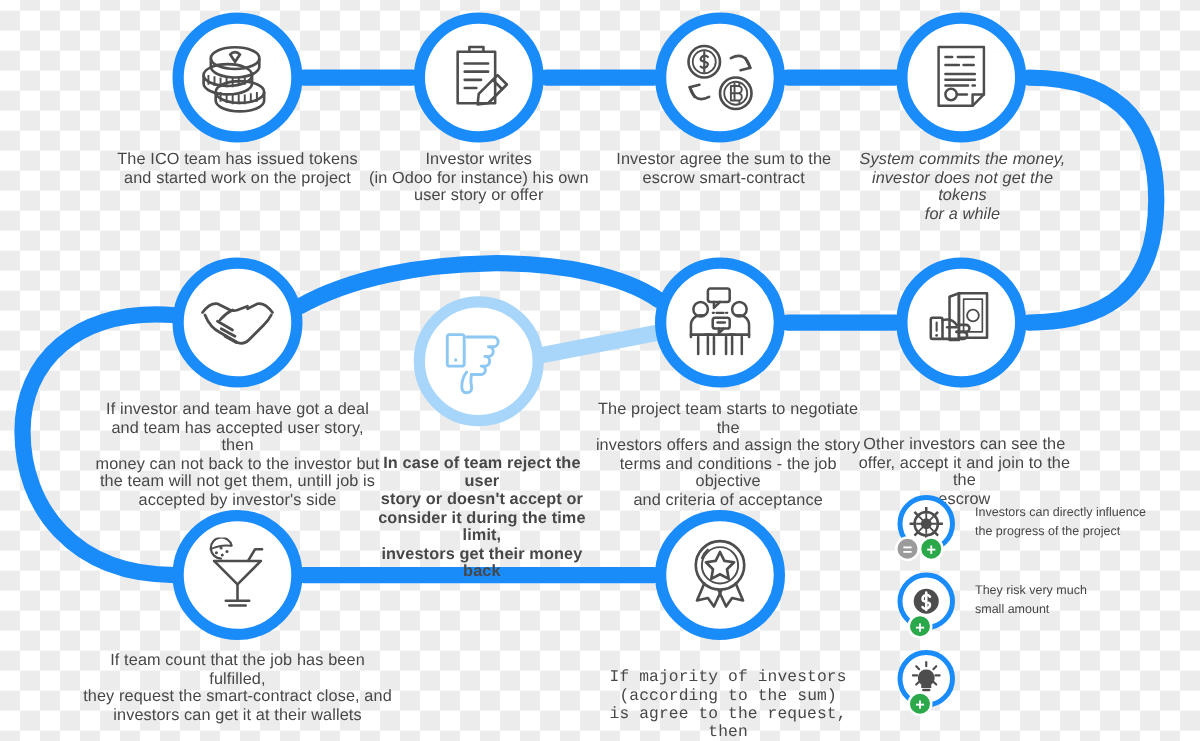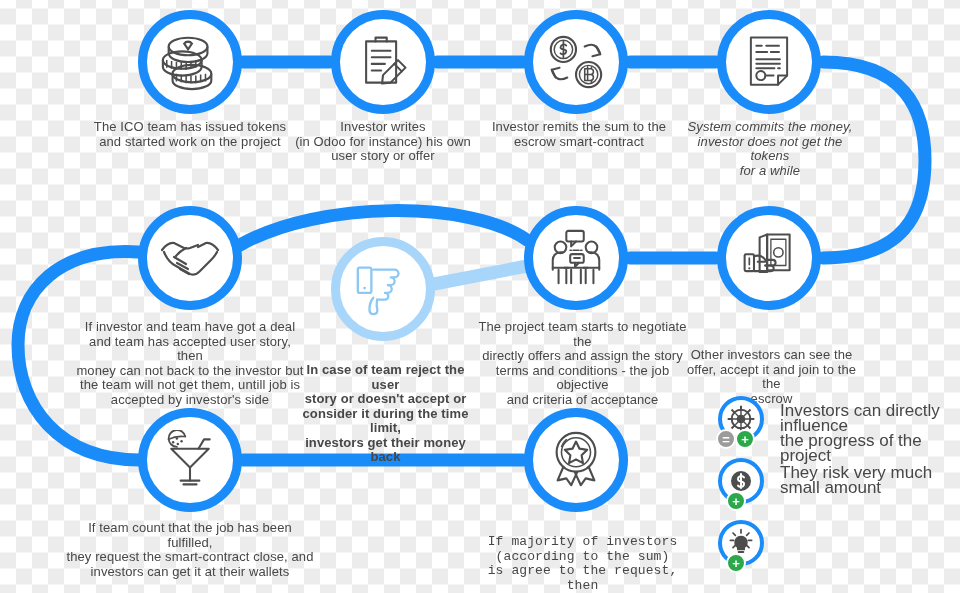--- a/index.html
+++ b/index.html
@@ -54,21 +54,21 @@
   }
   .mini{
     position:absolute;width:20px;height:20px;border-radius:50%;
     display:flex;align-items:center;justify-content:center;
     color:#fff;font-size:13px;font-weight:bold;line-height:1;
     box-sizing:border-box;border:2px solid #ffffff;
   }
   .mini.plus{background:#2ba84a;}
   .mini.eq{background:#9b9b9b;}
   .legend-text{
-    font-size:17px;line-height:15px;color:#474747;
+    font-size:10px;line-height:15px;color:#474747;
     padding-top:7px;padding-left:8px;white-space:pre-line;
   }
 </style>
 </head>
 <body>
 
 <svg id="flow-canvas" viewBox="0 0 960 593" xmlns="http://www.w3.org/2000/svg">
   <g fill="none" stroke="#1a8cfa" stroke-width="13" stroke-linecap="round">
 
     <path d="M 243 62 L 330 62"></path>
@@ -133,21 +133,21 @@
       <circle cx="45" cy="45" r="13"></circle>
       <circle cx="45" cy="45" r="9.5" stroke-width="1.5"></circle>
       <path d="M41 39 h6 a3 3 0 0 1 0 6 h-6 h6 a3 3 0 0 1 0 6 h-6 z M44 37 v14 M48 37 v2 M48 51 v2" stroke-width="1.6"></path>
       <path d="M41 16 q12 -6 16 8"></path>
       <path d="M53 16 l4 8 -8 2"></path>
       <path d="M23 48 q-12 6 -16 -8"></path>
       <path d="M11 48 l-4 -8 8 -2"></path>
     </g>
   </svg>
 </div>
-<div class="caption" style="left:489px;top:120px;width:180px;">Investor remits the sum to the
+<div class="caption" style="left:489px;top:120px;width:180px;">Investor agree the sum to the
 escrow smart-contract</div>
 
 <div class="node main" style="left:717px;top:10px;">
   <svg width="58" height="58" viewBox="0 0 64 64">
     <g fill="none" stroke="#4d4d4d" stroke-width="2.2" stroke-linecap="round" stroke-linejoin="round">
       <path d="M12 5 h40 v42 l-10 10 h-30 z"></path>
       <path d="M52 47 h-10 v10"></path>
       <path d="M18 14 h6 M29 14 h14 M18 21 h12 M34 21 h9"></path>
       <path d="M18 29 h26 M18 34 h26 M18 39 h20 M42 39 h2"></path>
       <circle cx="23" cy="47" r="5"></circle>
@@ -204,21 +204,21 @@
       <path d="M31 37 l0 4 4 -4"></path>
       <path d="M8 44 v-10 a8 8 0 0 1 8 -8 h2 M56 44 v-10 a8 8 0 0 0 -8 -8 h-2"></path>
       <path d="M8 42 h16 M40 42 h16"></path>
       <path d="M14 44 v14 M22 44 v14 M42 44 v14 M50 44 v14"></path>
       <path d="M20 42 h24"></path>
       <path d="M27 44 v14 M37 44 v14"></path>
     </g>
   </svg>
 </div>
 <div class="caption" style="left:470px;top:320px;width:225px;">The project team starts to negotiate the
-directly offers and assign the story
+investors offers and assign the story
 terms and conditions - the job objective
 and criteria of acceptance</div>
 
 <div class="node main" style="left:717px;top:206px;">
   <svg width="60" height="60" viewBox="0 0 64 64">
     <g fill="none" stroke="#4d4d4d" stroke-width="2.2" stroke-linecap="round" stroke-linejoin="round">
       <path d="M22 10 l8 -3 v40 h-8 z"></path>
       <rect x="30" y="7" width="24" height="38"></rect>
       <rect x="34" y="12" width="16" height="28" stroke-width="1.4"></rect>
       <circle cx="42" cy="26" r="5" stroke-width="1.6"></circle>

